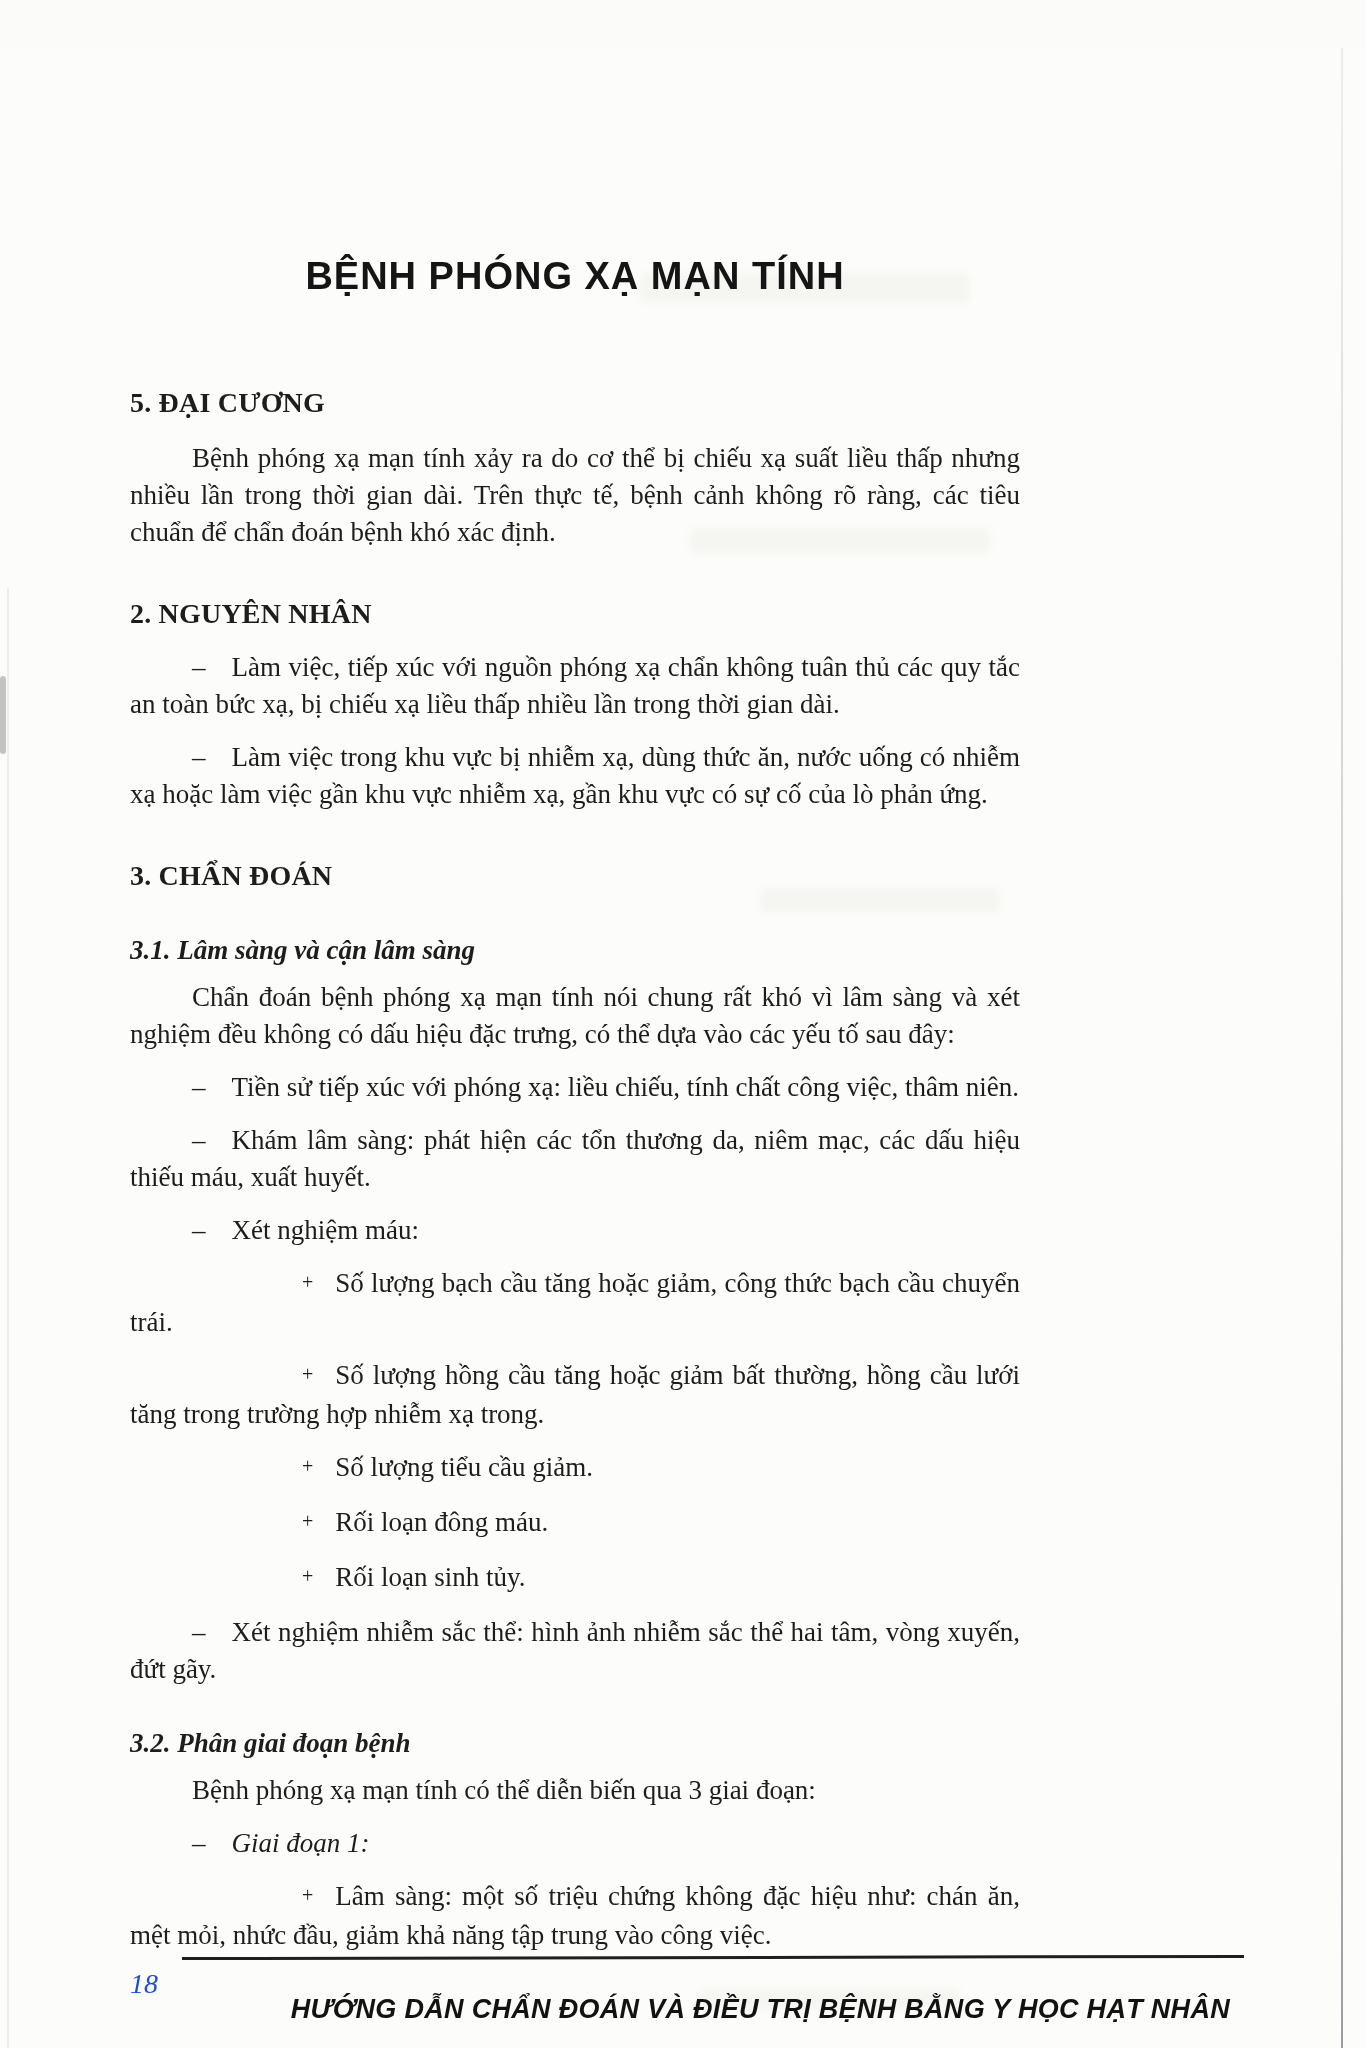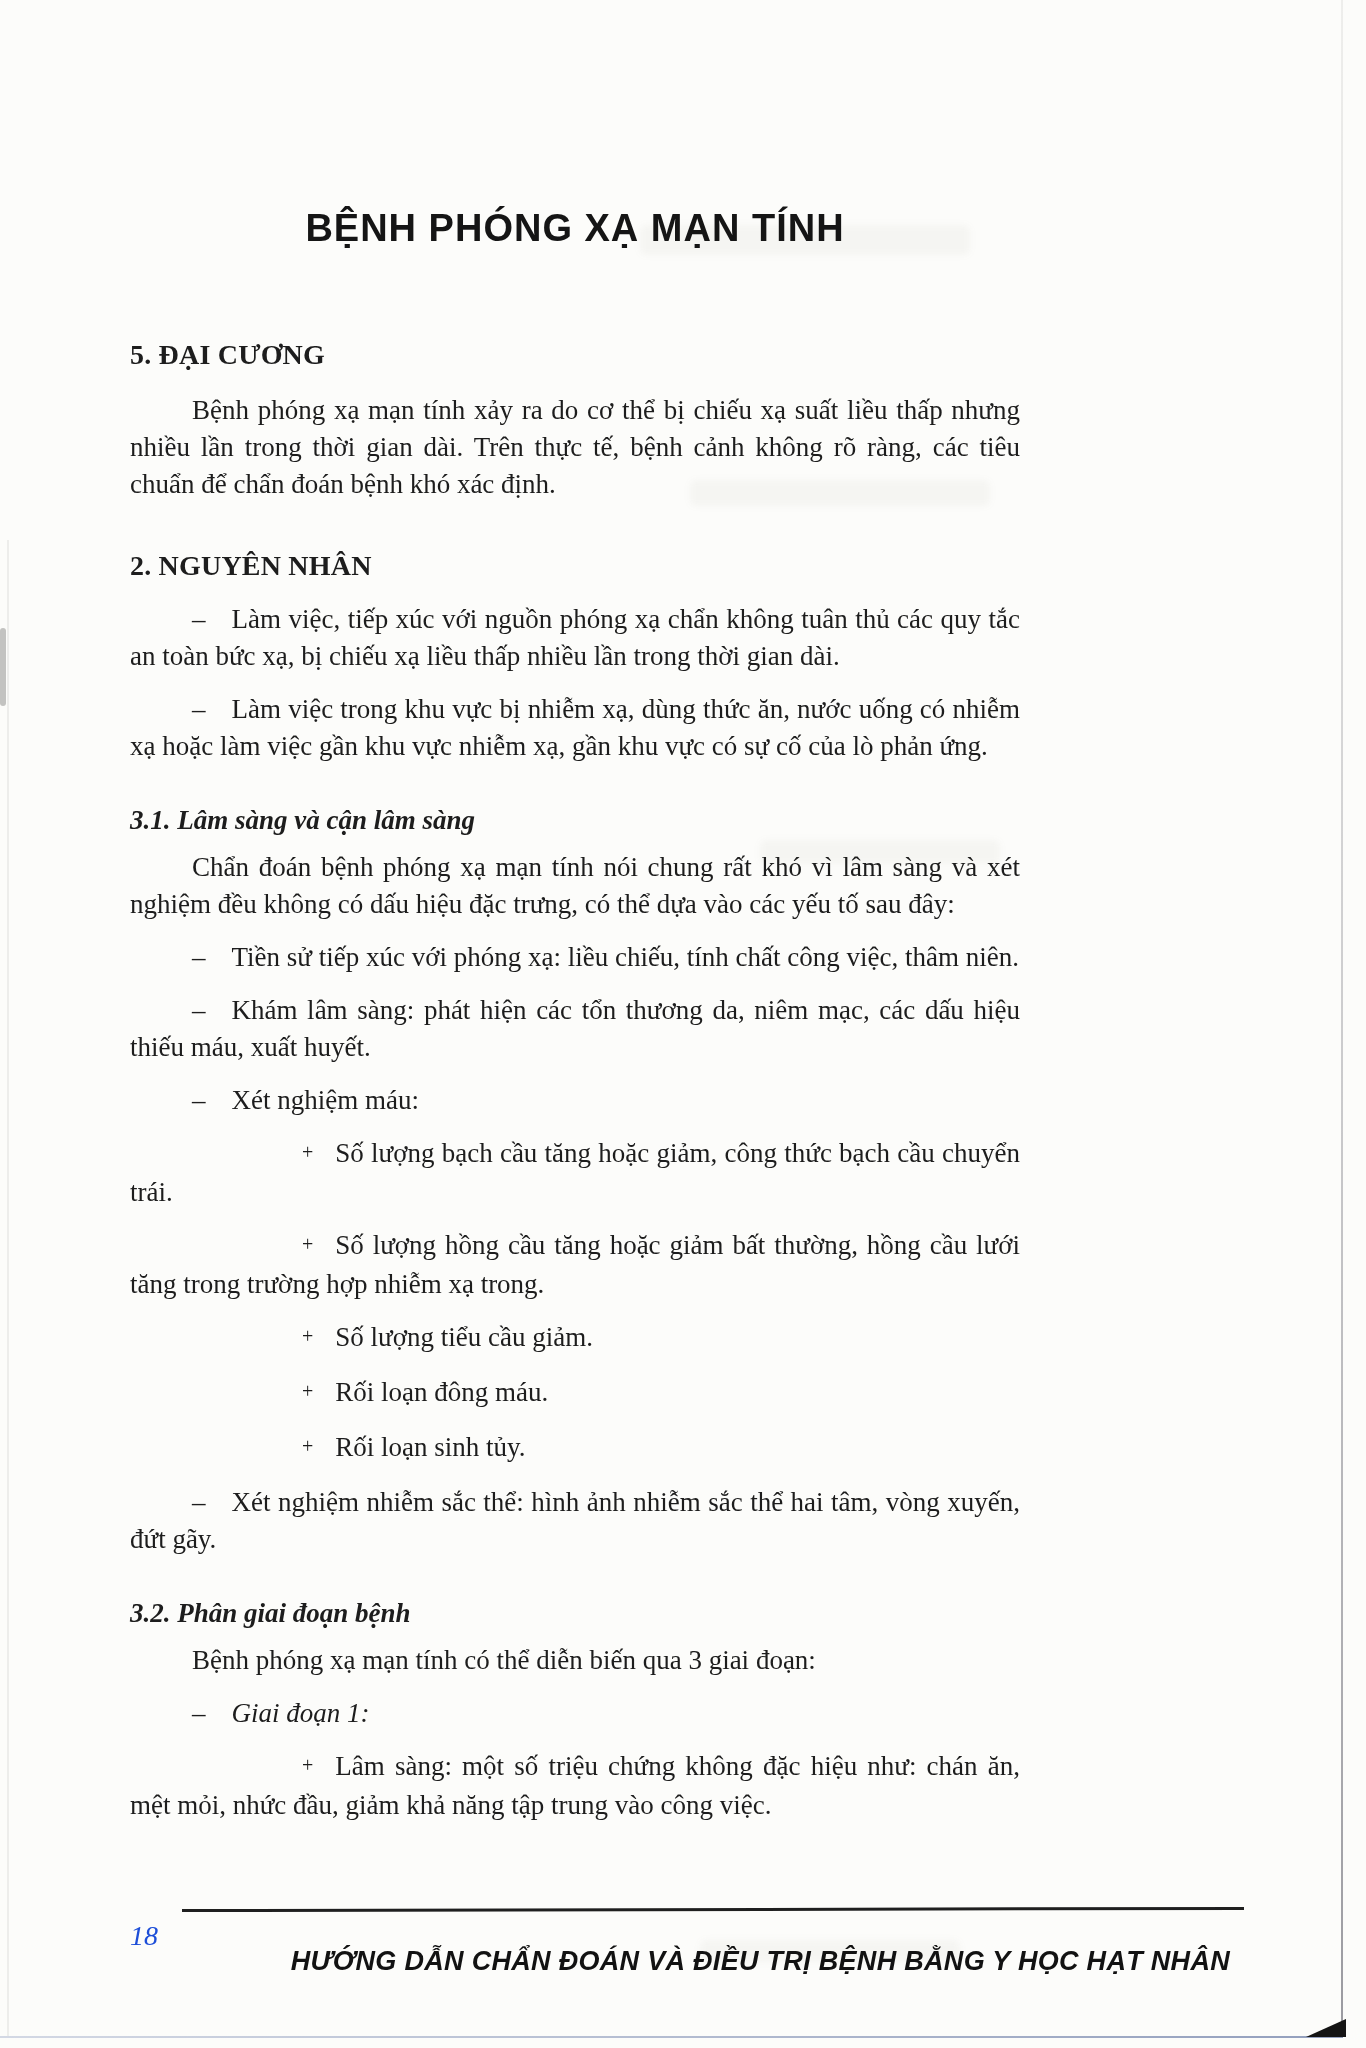--- a/index.html
+++ b/index.html
@@ -4,21 +4,21 @@
 <style>
   html,body{margin:0;padding:0;}
   body{
     width:1366px;height:2048px;
     background:#fbfbf9;
     position:relative;
     overflow:hidden;
     font-family:"Liberation Serif", serif;
     color:#1d1d1d;
   }
-  .page{position:absolute;inset:0;background:#fcfcfa;}
+  .page{position:absolute;inset:0;background:#fcfcfa;margin-top:48px;}
   
   .smudge{position:absolute;background:rgba(110,110,105,0.05);filter:blur(3px);border-radius:6px;}
   .content{
     position:absolute;left:130px;top:0;width:890px;
   }
   .doc-title{
     margin:205px 0 85px 0;
     text-align:center;
     font-family:"Liberation Sans", sans-serif;
     font-weight:bold;
@@ -107,20 +107,21 @@
   <div class="smudge" style="left:700px;top:1940px;width:260px;height:22px;"></div>
 
   <div class="content">
     <div class="doc-title">BỆNH PHÓNG XẠ MẠN TÍNH</div>
     <main>
         <h2 class="blk h2">5. ĐẠI CƯƠNG</h2>
         <p class="blk p">Bệnh phóng xạ mạn tính xảy ra do cơ thể bị chiếu xạ suất liều thấp nhưng nhiều lần trong thời gian dài. Trên thực tế, bệnh cảnh không rõ ràng, các tiêu chuẩn để chẩn đoán bệnh khó xác định.</p>
         <h2 class="blk h2">2. NGUYÊN NHÂN</h2>
         <p class="blk dash"><span class="mk mk-dash">–</span><span>Làm việc, tiếp xúc với nguồn phóng xạ chẩn không tuân thủ các quy tắc an toàn bức xạ, bị chiếu xạ liều thấp nhiều lần trong thời gian dài.</span></p>
         <p class="blk dash"><span class="mk mk-dash">–</span><span>Làm việc trong khu vực bị nhiễm xạ, dùng thức ăn, nước uống có nhiễm xạ hoặc làm việc gần khu vực nhiễm xạ, gần khu vực có sự cố của lò phản ứng.</span></p>
+        <h2 class="blk h2">3. CHẨN ĐOÁN</h2>
         <h3 class="blk h3">3.1. Lâm sàng và cận lâm sàng</h3>
         <p class="blk p">Chẩn đoán bệnh phóng xạ mạn tính nói chung rất khó vì lâm sàng và xét nghiệm đều không có dấu hiệu đặc trưng, có thể dựa vào các yếu tố sau đây:</p>
         <p class="blk dash"><span class="mk mk-dash">–</span><span>Tiền sử tiếp xúc với phóng xạ: liều chiếu, tính chất công việc, thâm niên.</span></p>
         <p class="blk dash"><span class="mk mk-dash">–</span><span>Khám lâm sàng: phát hiện các tổn thương da, niêm mạc, các dấu hiệu thiếu máu, xuất huyết.</span></p>
         <p class="blk dash"><span class="mk mk-dash">–</span><span>Xét nghiệm máu:</span></p>
         <p class="blk plus"><span class="mk mk-plus">+</span><span>Số lượng bạch cầu tăng hoặc giảm, công thức bạch cầu chuyển trái.</span></p>
         <p class="blk plus"><span class="mk mk-plus">+</span><span>Số lượng hồng cầu tăng hoặc giảm bất thường, hồng cầu lưới tăng trong trường hợp nhiễm xạ trong.</span></p>
         <p class="blk plus"><span class="mk mk-plus">+</span><span>Số lượng tiểu cầu giảm.</span></p>
         <p class="blk plus"><span class="mk mk-plus">+</span><span>Rối loạn đông máu.</span></p>
         <p class="blk plus"><span class="mk mk-plus">+</span><span>Rối loạn sinh tủy.</span></p>

